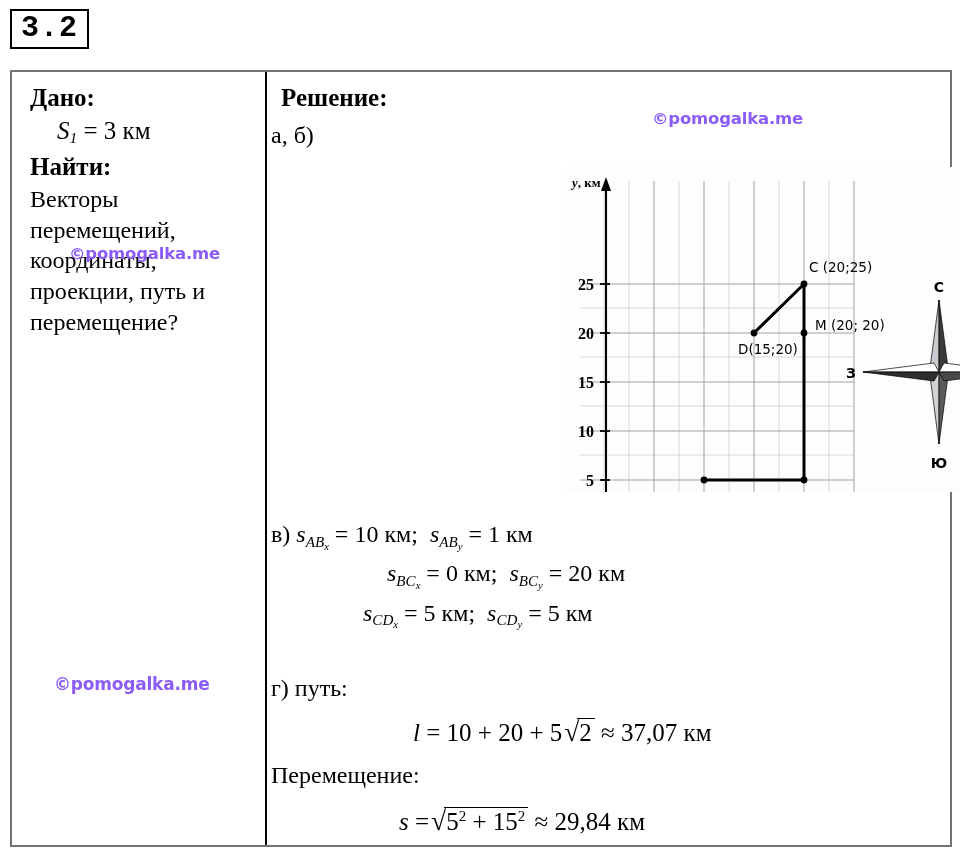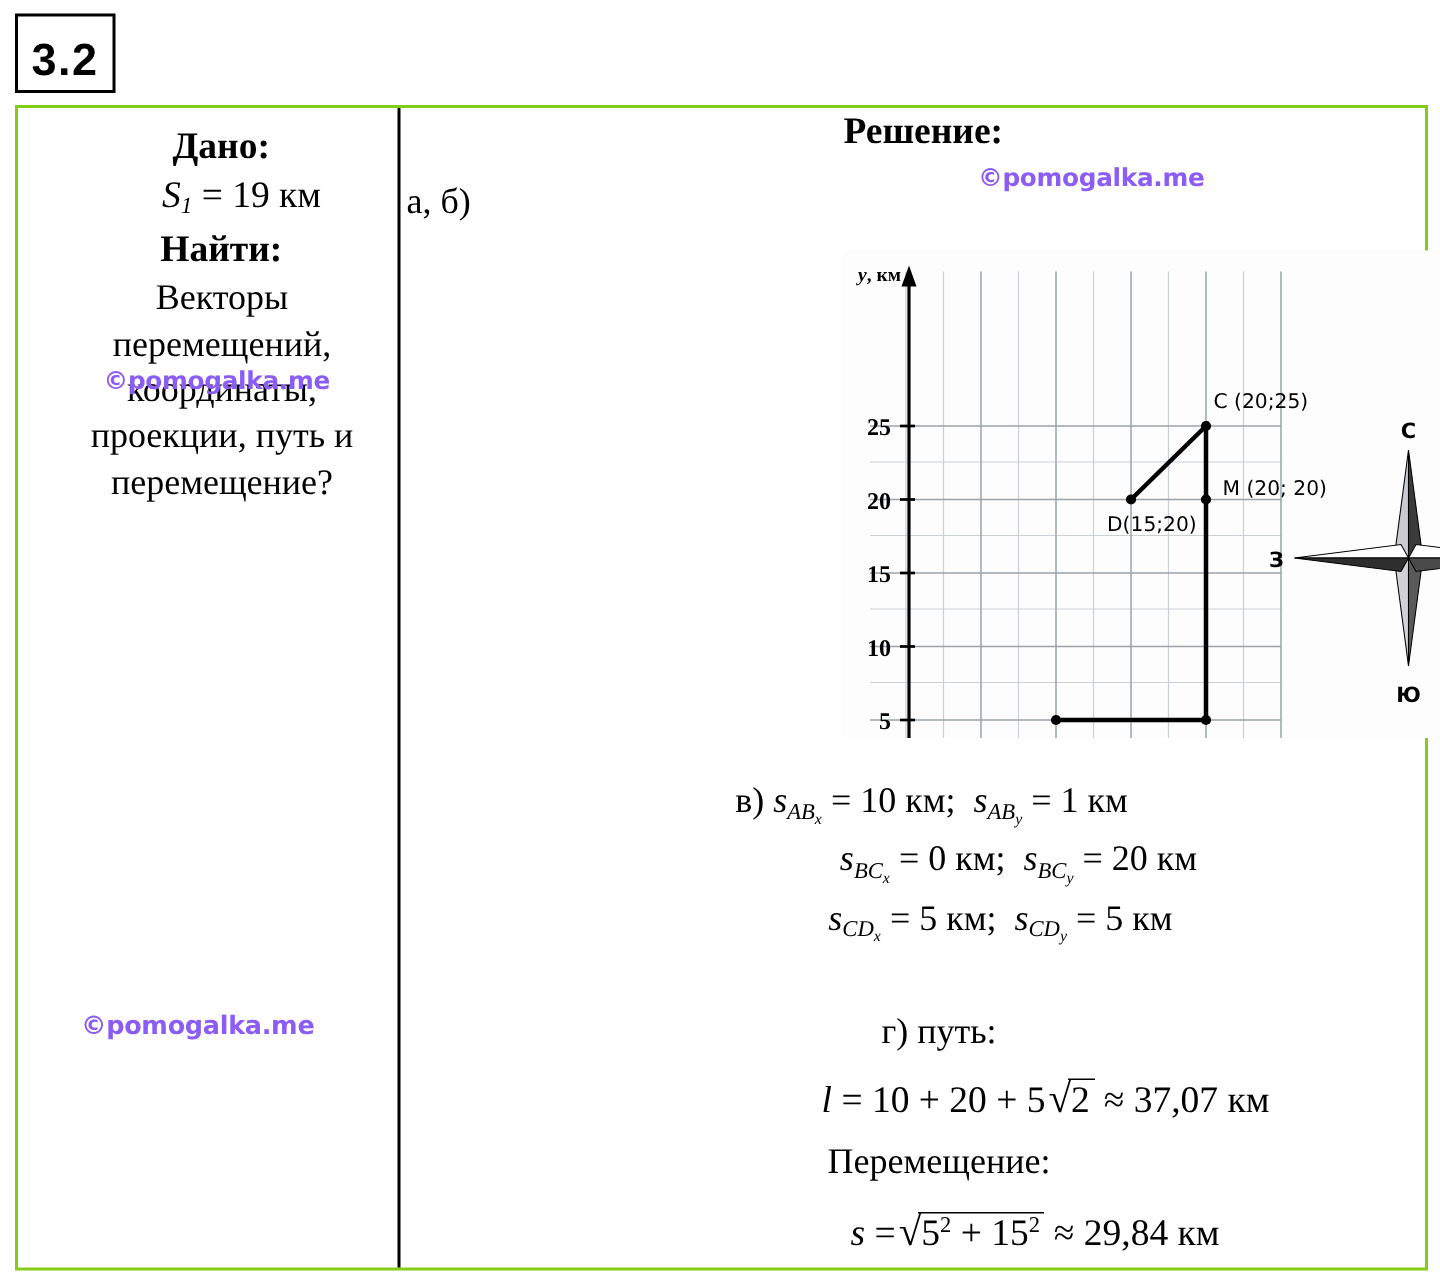--- a/index.html
+++ b/index.html
@@ -9,48 +9,47 @@
     font-family:"Liberation Serif", serif;
     color:#000;
     overflow:hidden;
     position:relative;
   }
 
   
   #task-box{
     position:absolute;left:10px;top:9px;
     border:2px solid #000;
-    padding:15px 9px 3px 9px;
-    font-family:Liberation Sans, sans-serif;
+    padding:2px 9px 3px 9px;
+    font-family:Liberation Mono, monospace;
     font-weight:bold;
     font-size:30px;
     line-height:1.02;
     letter-spacing:1px;
   }
 
   
   #solution-table{
     position:absolute;left:10px;top:70px;
     width:942px;height:777px;
-    border:2px solid #84cc16;
+    border:2px solid #737373;
     box-sizing:border-box;
     display:flex;
-    text-align:center;
   }
   #given-cell{
     width:255px;
     box-sizing:border-box;
     border-right:2px solid #000;
     padding:12px 0 0 18px;
     position:relative;
   }
   #solution-cell{
     flex:1;
     box-sizing:border-box;
-    padding:2px 0 0 14px;
+    padding:12px 0 0 14px;
     position:relative;
   }
 
   .cell-title{
     font-weight:bold;
     font-size:25px;
     line-height:1.15;
   }
   .given-eq{
     font-size:25px;
@@ -134,21 +133,21 @@
   <span>3.2</span>
 </div>
 
 <div id="solution-table">
 
   <div id="given-cell">
     <div class="cell-title">Дано:</div>
 
     <div class="given-eq">
       <span class="var">S</span><sub>1</sub>
-      <span>= 19 км</span>
+      <span>= 3 км</span>
     </div>
 
 
     <div class="cell-title" id="find-title">Найти:</div>
     <div id="find-text">Векторы перемещений, координаты, проекции, путь и перемещение?</div>
 
     <div class="watermark" id="wm-given">©pomogalka.me</div>
     <div class="watermark" id="wm-given-2">©pomogalka.me</div>
   </div>
 

